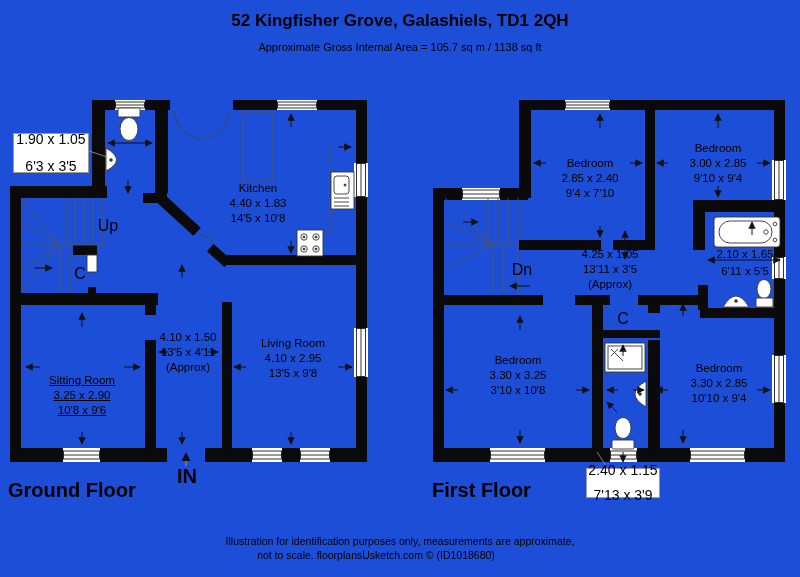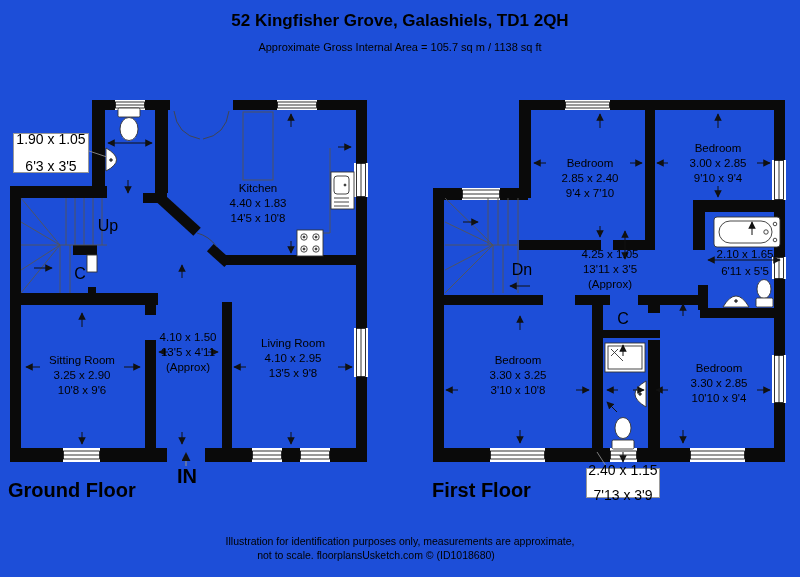--- a/index.html
+++ b/index.html
@@ -331,21 +331,21 @@
 
 <div class="abs dim-box" style="left:13px;top:133px;width:74px;height:38px;">
   <div>1.90 x 1.05</div>
   <div>6'3 x 3'5</div>
 </div>
 <div class="abs ctr room-label" style="left:258px;top:181px;">
   <div>Kitchen</div>
   <div>4.40 x 1.83</div>
   <div>14'5 x 10'8</div>
 </div>
-<div class="abs ctr room-label" style="left:82px;top:353px;">
+<div class="abs ctr room-label" style="left:82px;top:373px;text-decoration:underline;">
   <div>Sitting Room</div>
   <div>3.25 x 2.90</div>
   <div>10'8 x 9'6</div>
 </div>
 <div class="abs ctr room-label" style="left:188px;top:330px;">
   <div>4.10 x 1.50</div>
   <div>13'5 x 4'11</div>
   <div>(Approx)</div>
 </div>
 <div class="abs ctr room-label" style="left:293px;top:336px;">

